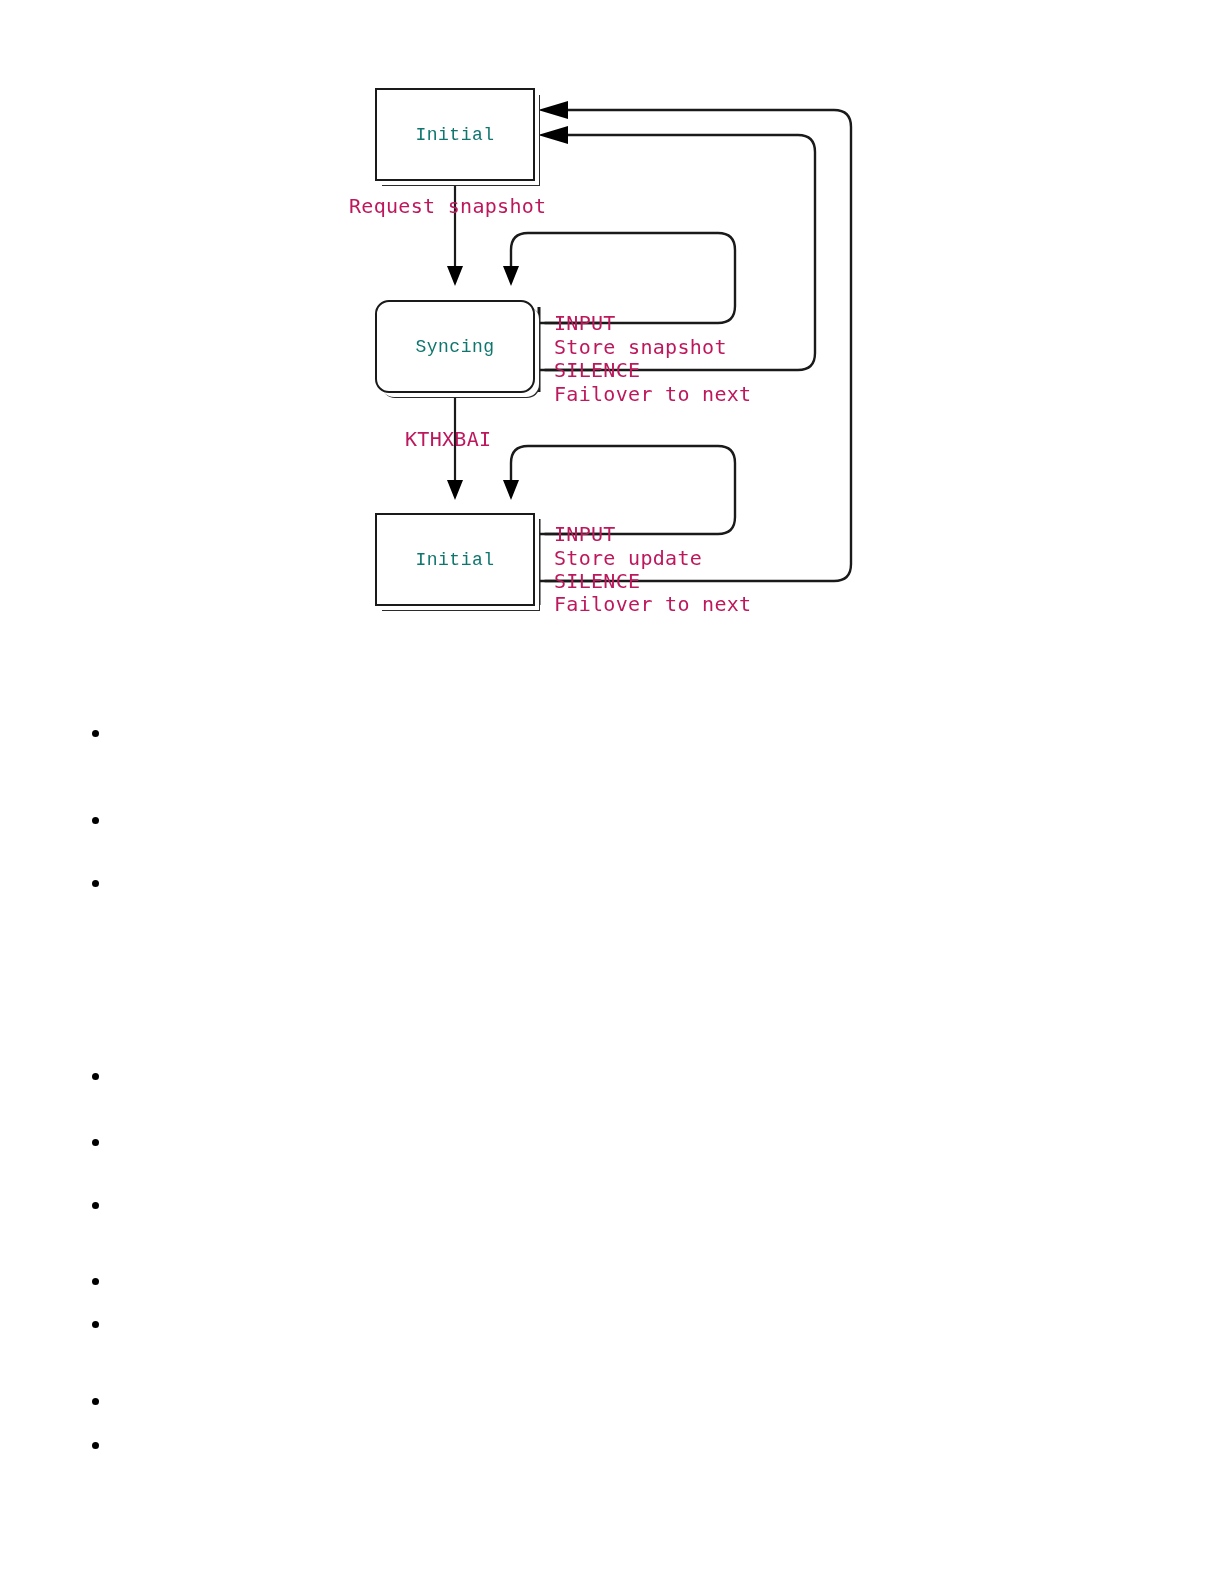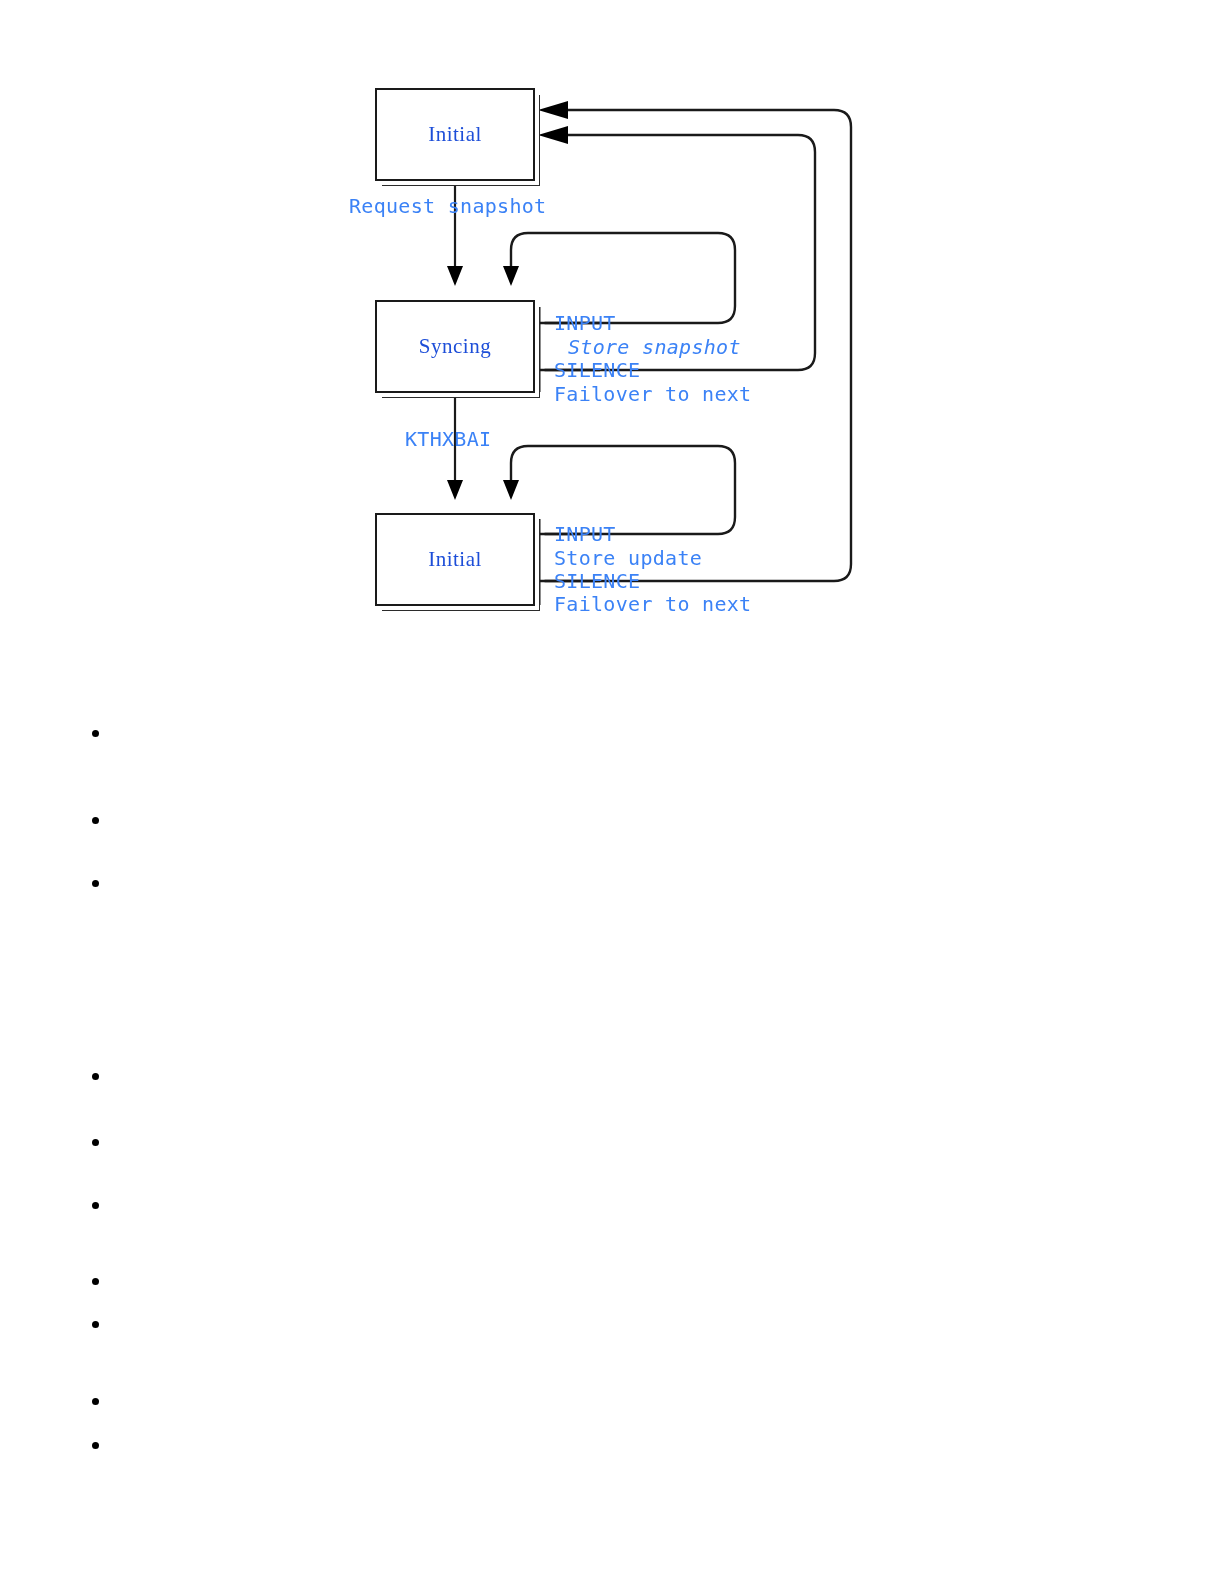--- a/index.html
+++ b/index.html
@@ -40,35 +40,35 @@
     box-sizing: border-box;
     background: #ffffff;
     border: 2px solid #1a1a1a;
     display: flex;
     align-items: center;
     justify-content: center;
     z-index: 3;
     box-shadow: 5px 5px 0 -1px #ffffff, 6px 6px 0 -1px #2b2b2b;
   }
   .state-label {
-    font-family: Liberation Serif, serif;
-    font-size: 21px;
+    font-family: Liberation Mono, monospace;
+    font-size: 18px;
     letter-spacing: 0.5px;
-    color: #1d4ed8;
+    color: #0f766e;
     white-space: nowrap;
   }
 
   
   .dtext {
     position: absolute;
     font-family: "DejaVu Sans Mono", "Liberation Mono", monospace;
     font-size: 20px;
     line-height: 20px;
     letter-spacing: 0.3px;
-    color: #3b82f6;
+    color: #be185d;
     white-space: nowrap;
     z-index: 4;
   }
 
   
   #body-list {
     position: absolute;
     left: 0;
     top: 660px;
     width: 1224px;
@@ -161,34 +161,34 @@
       <line x1="538" y1="534" x2="600" y2="534" stroke="#1a1a1a" stroke-width="2.4"></line>
       <line x1="538" y1="581" x2="600" y2="581" stroke="#1a1a1a" stroke-width="2.4"></line>
       <line x1="539" y1="519" x2="539" y2="605" stroke="#1a1a1a" stroke-width="3"></line>
     </g>
   </svg>
 
   <div class="state-box" id="box-initial" style="left:375px; top:88px; width:160px; height:93px;">
     <span class="state-label">Initial</span>
   </div>
 
-  <div class="state-box" id="box-syncing" style="left:375px; top:300px; width:160px; height:93px;">
+  <div class="state-box" id="box-syncing" style="left:375px; top:300px; width:160px; height:93px;border-radius:14px;">
     <span class="state-label">Syncing</span>
   </div>
 
   <div class="state-box" id="box-active" style="left:375px; top:513px; width:160px; height:93px;">
     <span class="state-label">Initial</span>
   </div>
 
   <div class="dtext" style="left:349px; top:196px;">Request snapshot</div>
 
   <div class="dtext" style="left:405px; top:409px;margin-top:20px;">KTHXBAI</div>
 
   <div class="dtext" style="left:554px; top:313px;">INPUT</div>
-  <div class="dtext" style="left:568px; top:337px;font-style:italic;">Store snapshot</div>
+  <div class="dtext" style="left:554px; top:337px;">Store snapshot</div>
   <div class="dtext" style="left:554px; top:360px;">SILENCE</div>
   <div class="dtext" style="left:554px; top:384px;">Failover to next</div>
 
   <div class="dtext" style="left:554px; top:524px;">INPUT</div>
   <div class="dtext" style="left:554px; top:548px;">Store update</div>
   <div class="dtext" style="left:554px; top:571px;">SILENCE</div>
   <div class="dtext" style="left:554px; top:594px;">Failover to next</div>
 
 </div>
 

